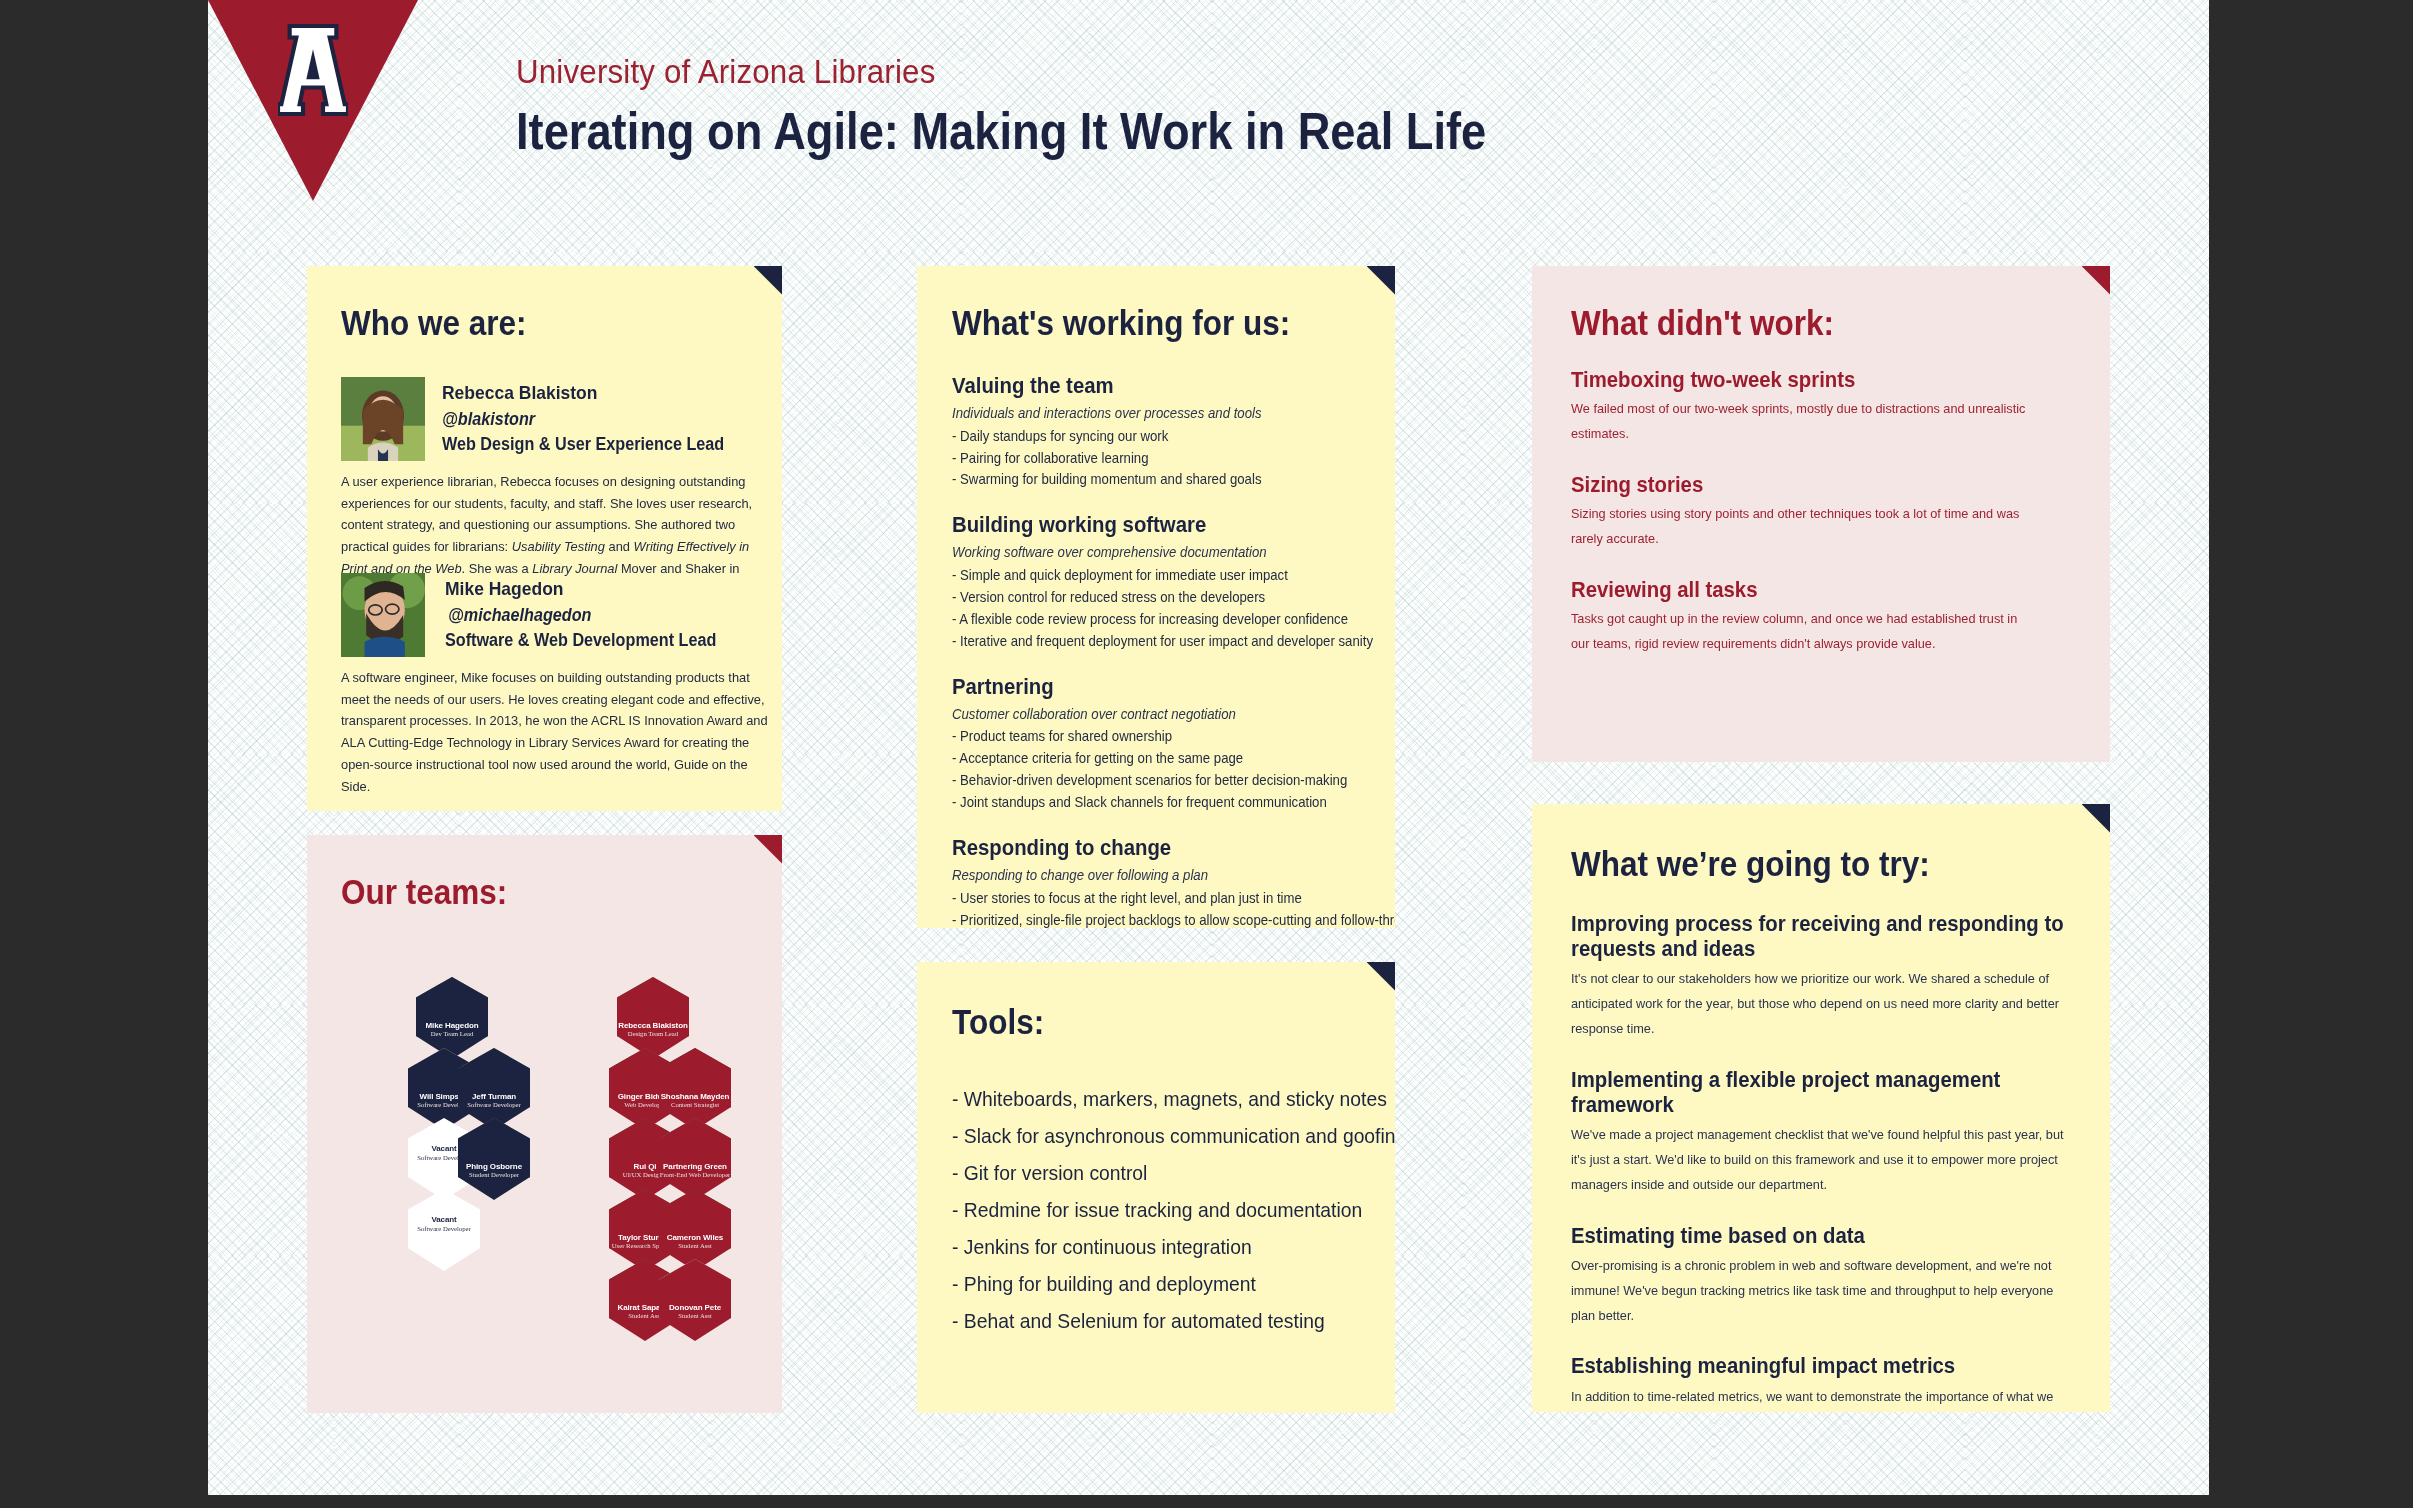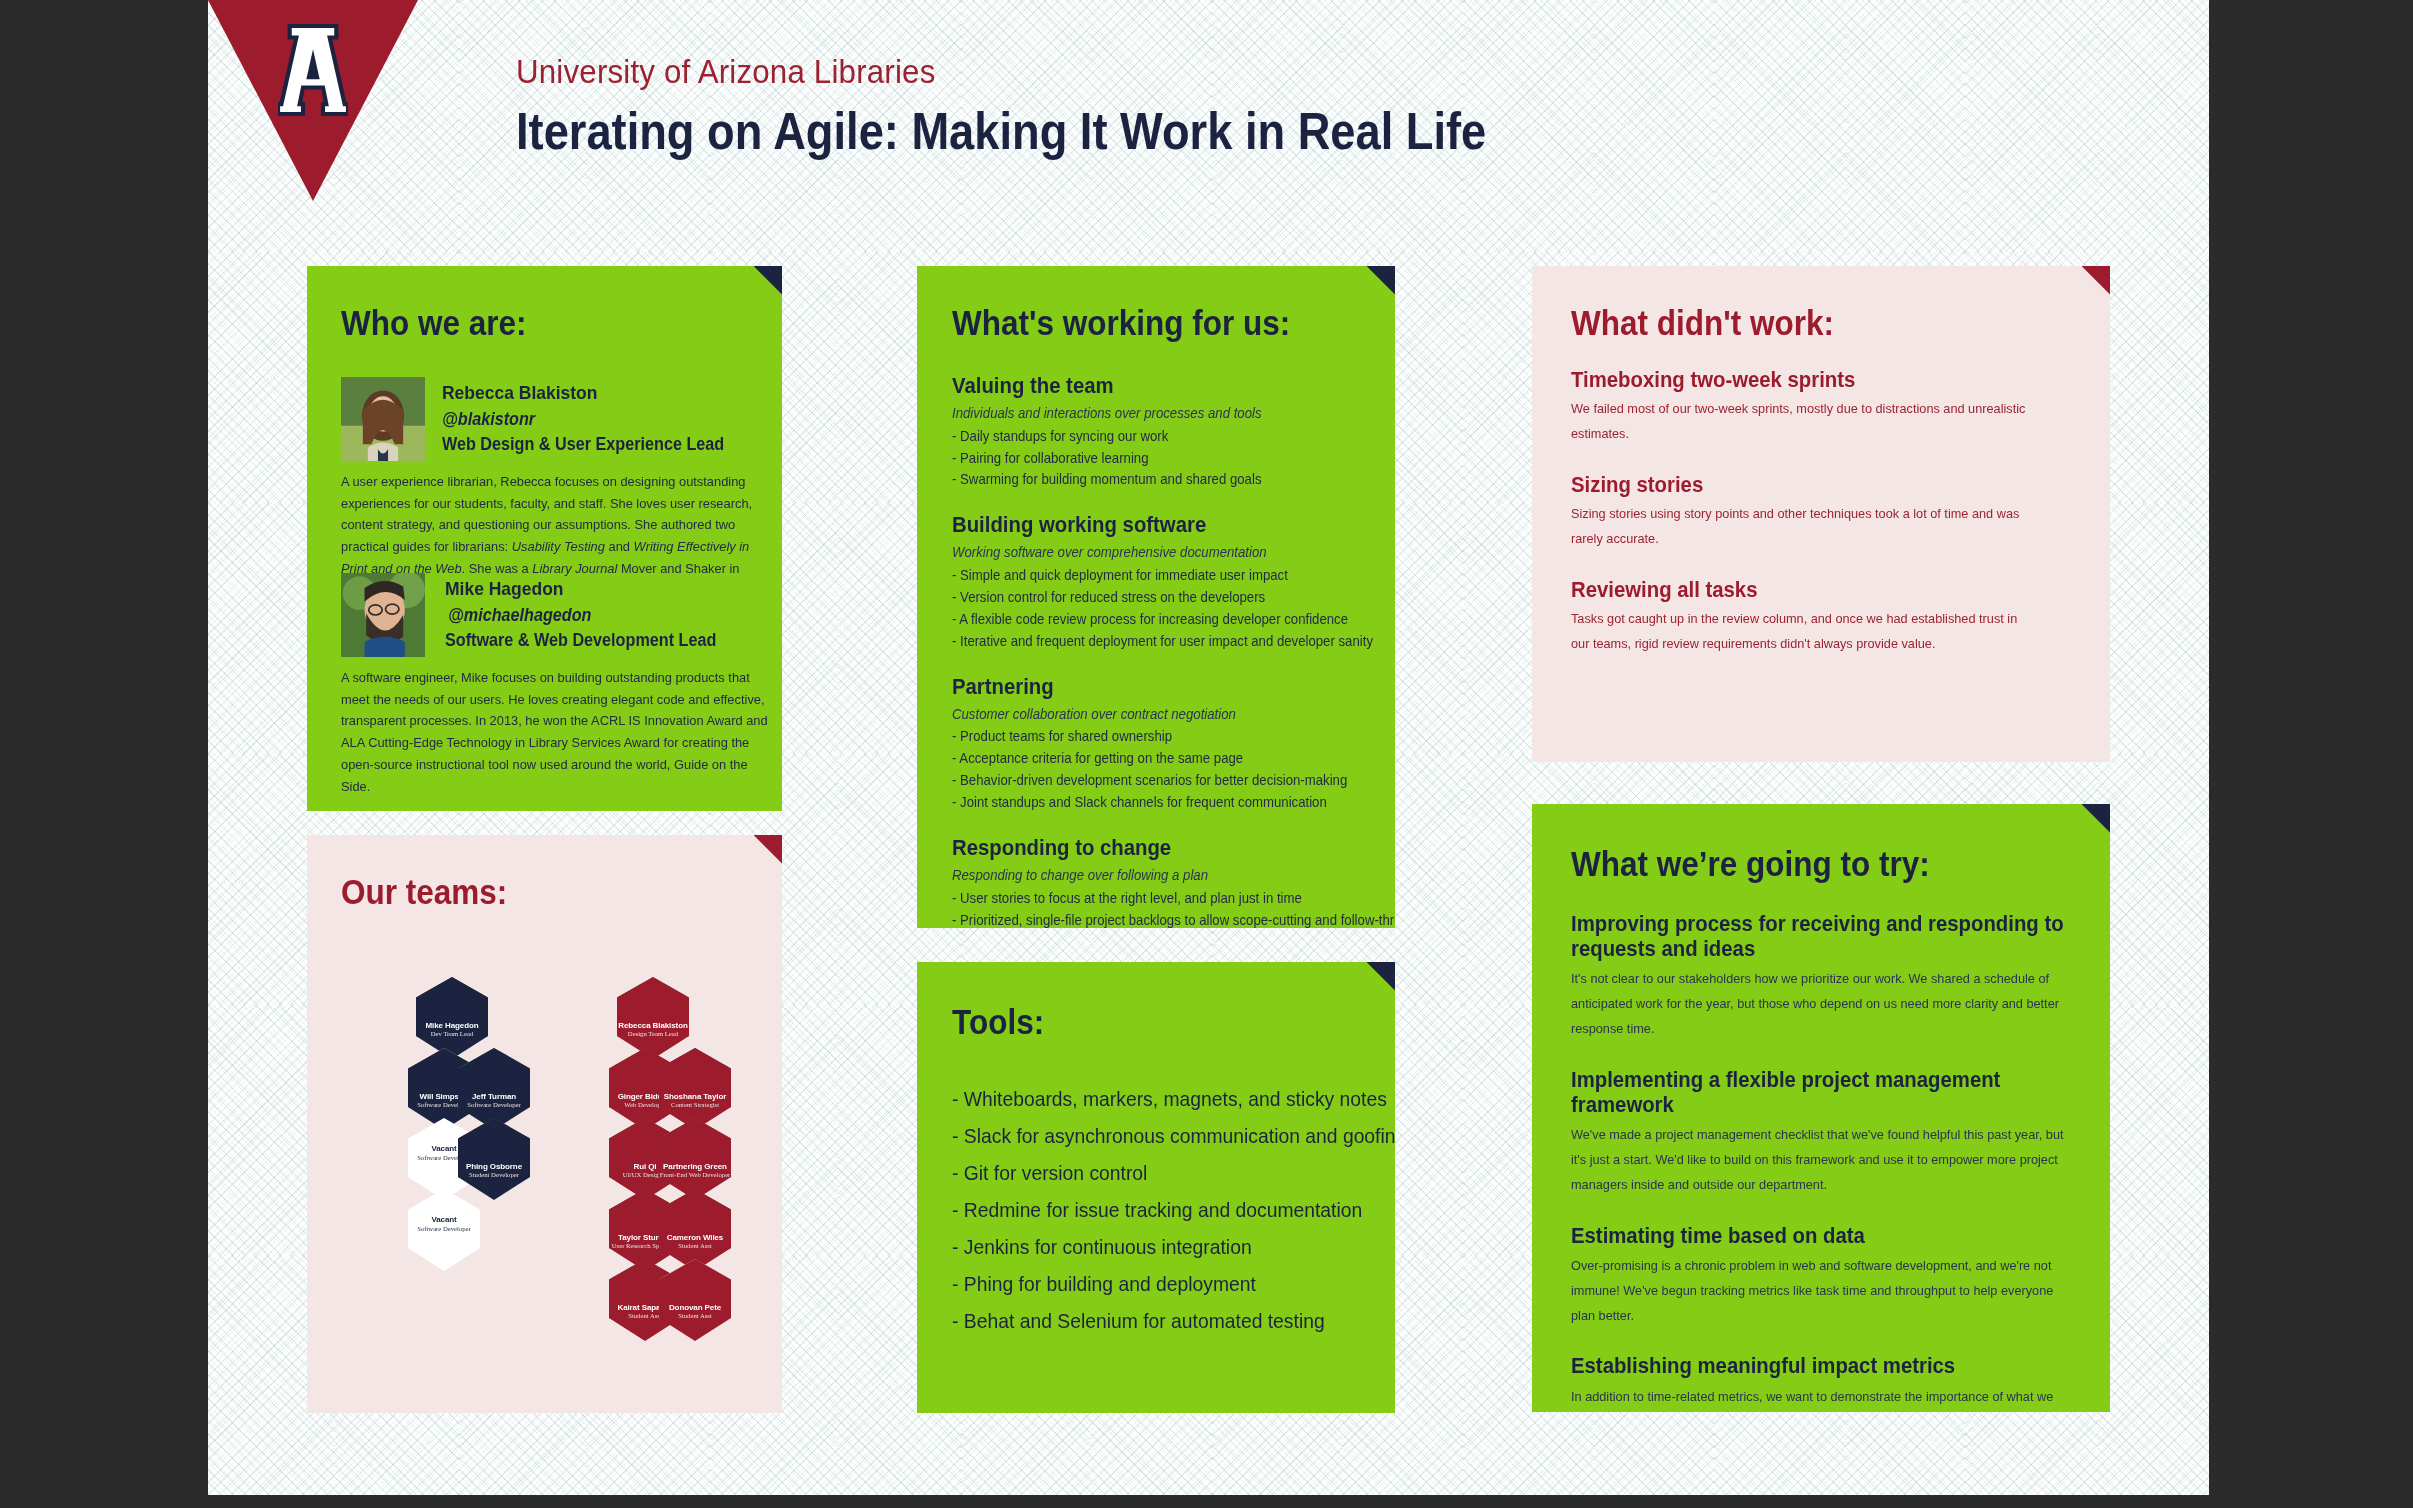--- a/index.html
+++ b/index.html
@@ -66,21 +66,21 @@
   .poster-title {
     position: absolute; left: 308px; top: 101px;
     font-size: 52px; color: #1c2340; font-weight: 700;
     font-family: "Liberation Sans Narrow", "Liberation Sans", sans-serif;
     transform: scaleX(.87); transform-origin: left center;
     white-space: nowrap;
   }
 
   
   .panel { position: absolute; overflow: hidden; }
-  .panel.grey { background: #84cc16; }
+  .panel.grey { background: #fef9c3; }
   .panel.pink { background: #f5e6e6; }
   .corner-tri {
     position: absolute; right: 0; top: 0;
     width: 28.5px; height: 28.5px;
   }
   .corner-tri.navy { background: #1c2340; clip-path: polygon(100% 0, 100% 100%, 0 0); }
   .corner-tri.red  { background: #9c1b2d; clip-path: polygon(100% 0, 100% 100%, 0 0); }
 
   .panel-title {
     font-family: "Liberation Sans Narrow", "Liberation Sans", sans-serif;
@@ -341,21 +341,21 @@
           </div>
           <div class="hex red" style="left: 352px; top: 213px;">
             <div class="photo"><svg viewBox="0 0 86 72" width="72" height="60">
                 <rect width="86" height="72" fill="#3f5c34"></rect>
                 <circle cx="16" cy="14" r="14" fill="#3f5c34" opacity=".65"></circle>
                 <ellipse cx="43" cy="40" rx="20" ry="24" fill="#e0b89a"></ellipse>
                 <path d="M22 32 q21 -22 42 -2 l-1 -14 q-20 -12 -40 2 Z" fill="#3a2e26" opacity=".85"></path>
                 <path d="M24 66 q19 -12 38 0 l0 8 l-38 0 Z" fill="#44506a"></path>
               </svg></div>
             <div class="band">
-              <div class="hname">Shoshana Taylor</div>
+              <div class="hname">Shoshana Mayden</div>
               <div class="hrole">Content Strategist</div>
             </div>
           </div>
           <div class="hex red" style="left: 302px; top: 283px;">
             <div class="photo"><svg viewBox="0 0 86 72" width="72" height="60">
                 <rect width="86" height="72" fill="#59753f"></rect>
                 <circle cx="16" cy="14" r="14" fill="#59753f" opacity=".65"></circle>
                 <ellipse cx="43" cy="40" rx="20" ry="24" fill="#d8a585"></ellipse>
                 <path d="M22 32 q21 -22 42 -2 l-1 -14 q-20 -12 -40 2 Z" fill="#3a2e26" opacity=".85"></path>
                 <path d="M24 66 q19 -12 38 0 l0 8 l-38 0 Z" fill="#7e8a96"></path>

